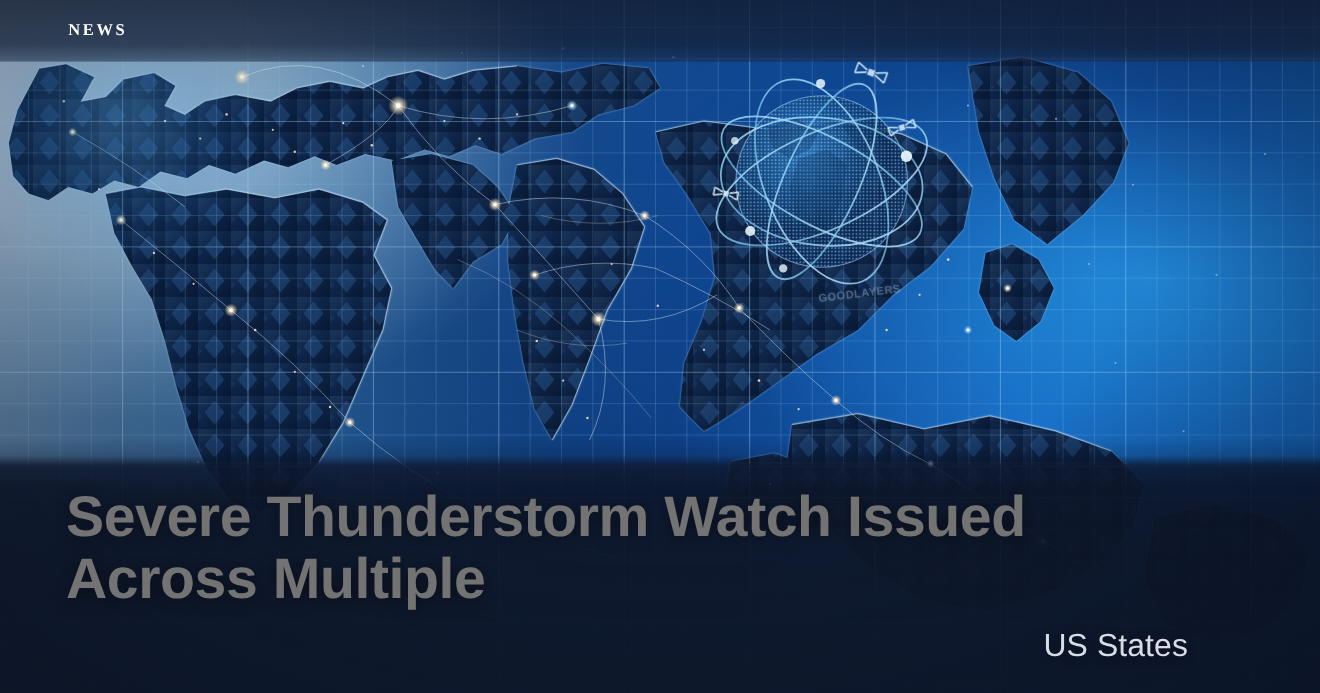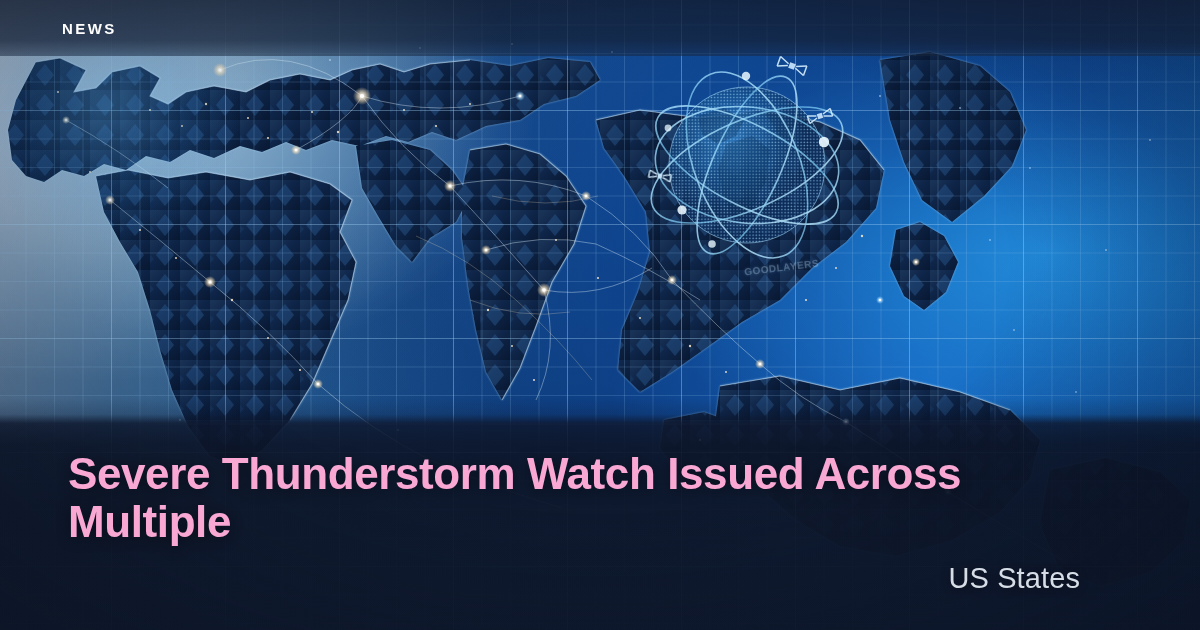--- a/index.html
+++ b/index.html
@@ -92,20 +92,21 @@
     background:linear-gradient(to bottom, rgba(18,28,48,.80) 0%, rgba(20,32,54,.74) 72%, rgba(24,38,62,.52) 100%);
     display:flex;align-items:center;
     z-index:6;
   }
   .kicker{
     margin-left:62px;
     color:#ffffff;
     font-size:15px;
     font-weight:700;
     letter-spacing:2.4px;
+    font-family:Liberation Serif, serif;
   }
 
   
   .bottom-scrim{
     position:absolute;left:0;top:398px;width:1200px;height:232px;
     background:linear-gradient(to bottom,
       rgba(12,22,44,0) 0%,
       rgba(12,22,44,.20) 7%,
       rgba(13,22,44,.82) 11%,
       rgba(13,22,42,.92) 20%,
@@ -114,23 +115,23 @@
     z-index:4;
   }
 
   
   .headline-block{
     position:absolute;left:0;top:442px;width:1080px;
     padding-left:60px;
     z-index:7;
   }
   .headline{
-    margin:8px;
-    color:#f9a8d4;
-    font-size:44px;
+    margin:0;
+    color:#737373;
+    font-size:52px;
     font-weight:700;
     line-height:1.10;
     letter-spacing:-0.4px;
     text-shadow:0 2px 14px rgba(0,0,0,.45);
     max-width:920px;
   }
   .subhead{
     margin:14px 0 0 0;
     color:#d7dde6;
     font-size:29px;

